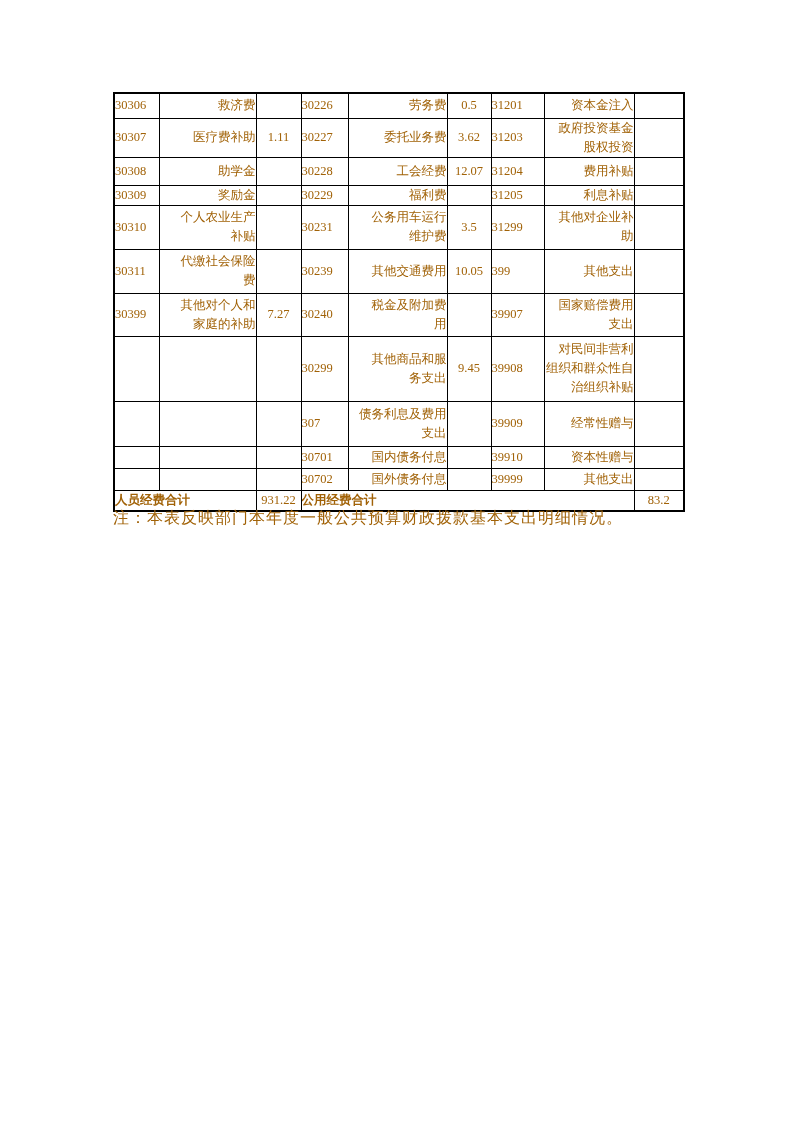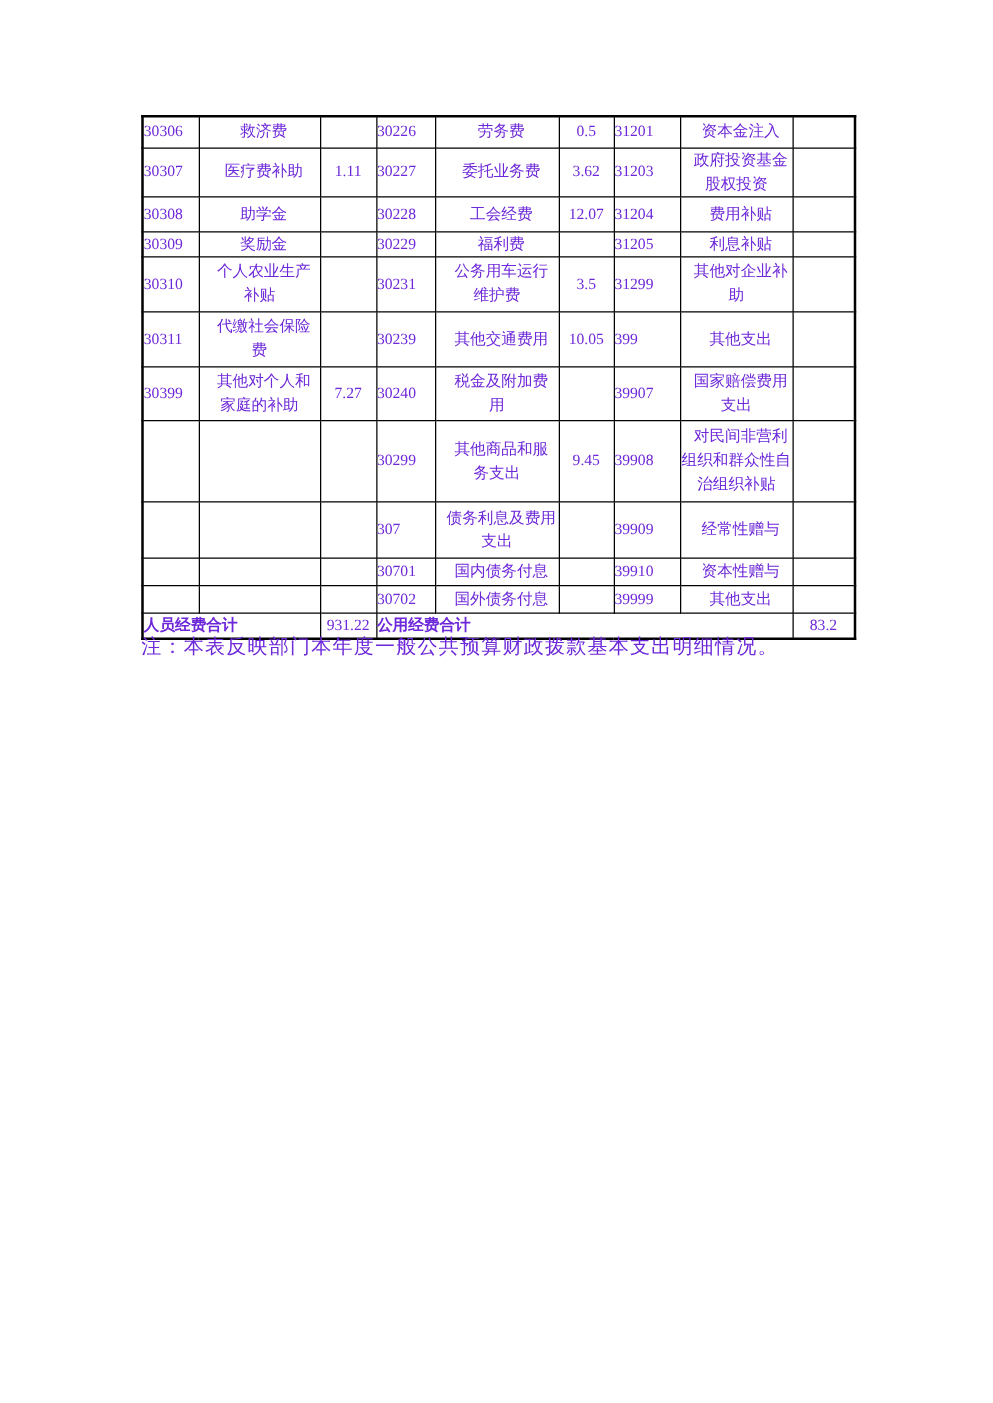--- a/index.html
+++ b/index.html
@@ -6,21 +6,21 @@
     margin: 0;
     padding: 0;
     background: #ffffff;
   }
   .page {
     position: relative;
     width: 794px;
     height: 1122px;
     background: #ffffff;
     font-family: "Liberation Serif", "DejaVu Serif", serif;
-    color: #6d28d9;
+    color: #a16207;
     overflow: hidden;
   }
   table.budget {
     position: absolute;
     left: 113px;
     top: 92px;
     width: 570px;
     border-collapse: collapse;
     table-layout: fixed;
     border: 2px solid #000000;
@@ -32,21 +32,21 @@
     vertical-align: middle;
     overflow: hidden;
     white-space: pre;
     padding: 0;
   }
   td.c {               
     text-align: left;
     padding-left: 2px;
   }
   td.n {               
-    text-align: center;
+    text-align: right;
     padding: 0 1px;
     text-indent: 7px;
     margin-left: 32px;
   }
   td.v {               
     text-align: center;
     margin-top: 40px;
   }
   td.ft-label {
     font-weight: bold;

